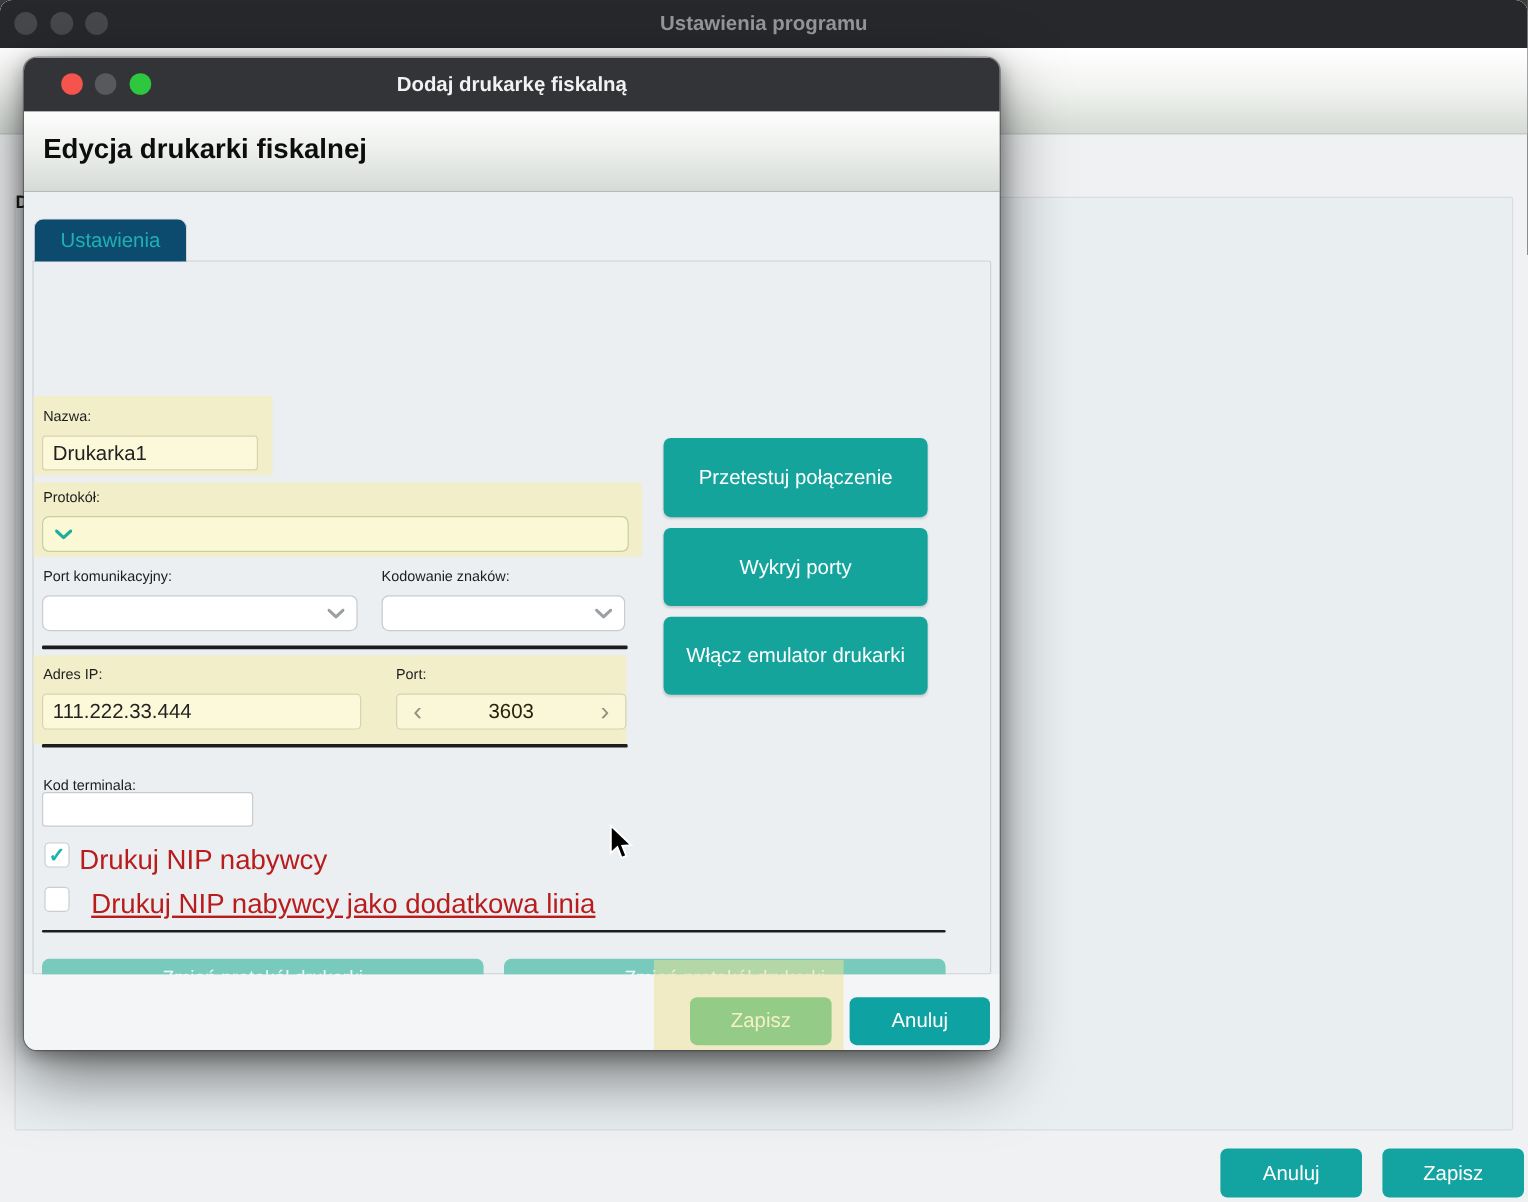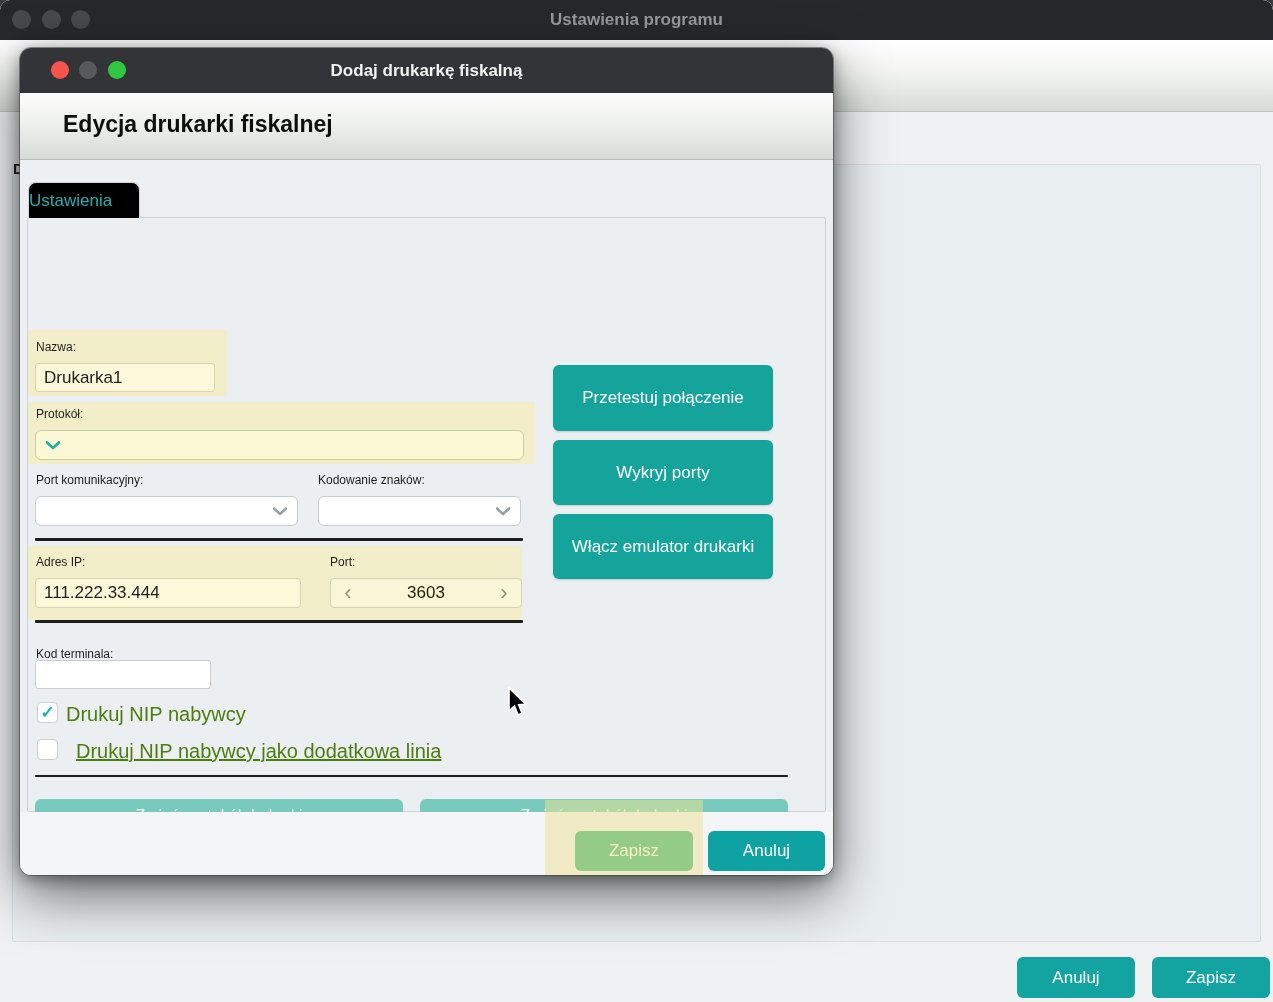--- a/index.html
+++ b/index.html
@@ -36,31 +36,31 @@
   .tl { position:absolute; top:13px; width:18px; height:18px; border-radius:50%; }
   .tl-red { left:31px; background:#f4544c; }
   .tl-gray { left:59px; background:#58595d; }
   .tl-green { left:88px; background:#30c740; }
   .dlg-title { position:absolute; left:0; top:0; width:813px; height:45px;
     line-height:45px; text-align:center; color:#f2f2f2; font-size:17px; font-weight:bold; }
   .dlg-header { position:absolute; left:0; top:45px; width:813px; height:67px;
     background:linear-gradient(180deg,#fdfdfd 0%,#f0f2ef 40%,#d6dbd7 100%);
     border-bottom:1px solid #b7bbb8; }
   .dlg-heading { position:absolute; left:16px; top:18px; font-size:23px; font-weight:bold;
-    color:#0d0d0d;margin-left:27px; }
+    color:#0d0d0d; }
   .dlg-body { position:absolute; left:0; top:112px; width:813px; height:652px;
     background:#edf0f2; }
   .dlg-footer { position:absolute; left:0; top:764px; width:813px; height:63px;
     background:#f4f5f7; }
 
   .tab-pane { position:absolute; left:7px; top:57px; width:799px; height:595px;
     background:#ebeff1; border:1px solid #cdd2d5; border-radius:0 2px 2px 2px; }
-  .tab { position:absolute; left:8px; top:22px; width:112px; height:36px;
-    background:#000000; border:1px solid #d2d6d9; border-bottom:none;
-    border-radius:8px 8px 0 0; color:#1fb1b2; font-size:17px; 
+  .tab { position:absolute; left:8px; top:22px; width:128px; height:36px;
+    background:#0c4a6e; border:1px solid #d2d6d9; border-bottom:none;
+    border-radius:8px 8px 0 0; color:#1fb1b2; font-size:17px; text-align:center;
     line-height:35px; z-index:3; }
 
   .hl-block { position:absolute; background:#f1eec9; }
   .field-label { position:absolute; font-size:12px; color:#1d1d1d; white-space:nowrap; }
 
   .txt-input { position:absolute; border-radius:3px; font-size:17px; color:#222;
     padding:0 8px; font-family:"Liberation Sans", sans-serif; }
   .yellow-input { background:#fcf9da; border:1px solid #d8d4b0; }
   .white-input { background:#ffffff; border:1px solid #c7ccce; }
 
@@ -75,21 +75,21 @@
 
   .stepper { position:absolute; display:flex; align-items:center; background:#faf6d8;
     border:1px solid #d6d2b4; border-radius:4px; font-size:17px; color:#24240e; }
   .stepper .arrow { width:34px; text-align:center; color:#8f927c; font-size:22px;
     line-height:1; }
   .stepper .val { flex:1; text-align:center; }
 
   .checkbox { position:absolute; width:21px; height:21px; background:#ffffff;
     border:1px solid #c9ced1; border-radius:4px; text-align:center; line-height:19px;
     color:#1cb3ac; font-size:17px; font-weight:bold; }
-  .cb-label { position:absolute; font-size:20px; color:#4d7c0f; white-space:nowrap; }
+  .cb-label { position:absolute; font-size:23px; color:#b91c1c; white-space:nowrap; }
 
   .side-btn { position:absolute; left:533px; width:220px; border:none; border-radius:6px;
     background:#14a49c; color:#ffffff; font-size:17px;
     font-family:"Liberation Sans", sans-serif; box-shadow:0 1px 2px rgba(0,0,0,.15); }
   .dis-btn { position:absolute; top:639px; width:368px; height:59px; border:none;
     border-radius:6px; background:#78cbbc; color:#f0faf6; font-size:16px;
     font-family:"Liberation Sans", sans-serif; line-height:1.55; }
 
   .footer-btn { position:absolute; top:783px; height:40px; border:none; border-radius:6px;
     color:#ffffff; font-size:17px; font-family:"Liberation Sans", sans-serif; }

